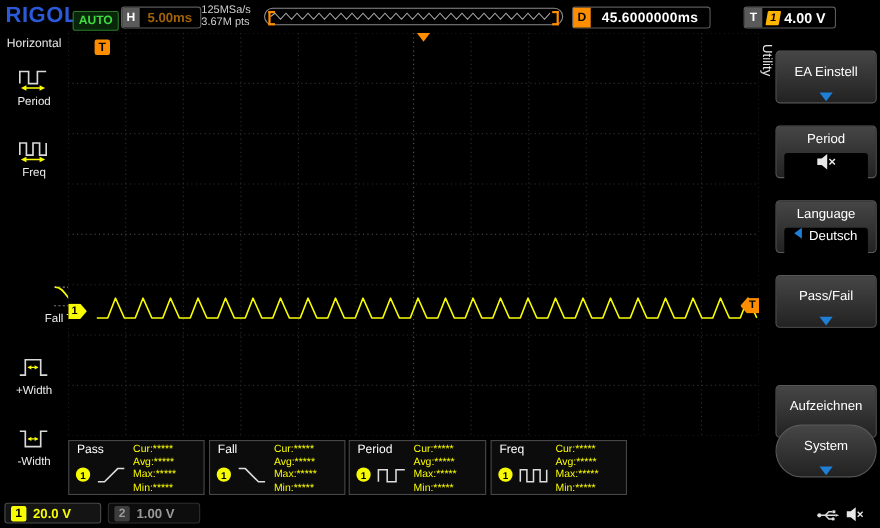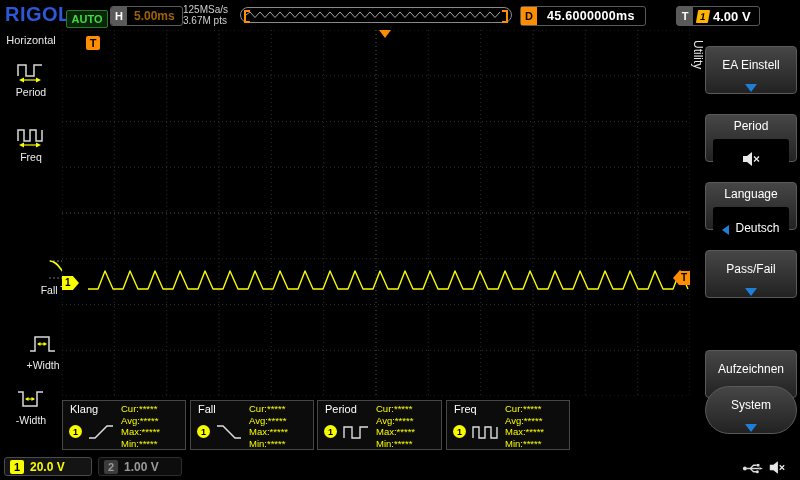--- a/index.html
+++ b/index.html
@@ -28,21 +28,21 @@
   #t-label{width:16px;align-self:stretch;background:#5a5a5a;color:#fff;font-weight:bold;font-size:11px;display:flex;align-items:center;justify-content:center;}
   #t-source{width:12px;height:13px;background:#ffb400;color:#000;font-weight:bold;font-size:10px;display:flex;align-items:center;justify-content:center;
             transform:skewX(-10deg);border-radius:1px;}
   #t-value{color:#fff;font-weight:bold;font-size:13px;}
 
   
   #sidebar-title{position:absolute;left:0;top:34px;width:62px;text-align:center;color:#e8e8e8;font-size:11px;}
   .sb-item{position:absolute;left:0;width:62px;height:62px;text-align:center;cursor:default;}
   .sb-item svg{display:block;margin:2px auto 0;}
   .sb-label{color:#ececec;font-size:10.5px;margin-top:2px;}
-  #sb0{top:56px;} #sb1{top:121px;} #sb2{top:188px;} #sb3{top:254px;padding-left:31px;} #sb4{top:329px;margin-left:12px;} #sb5{top:384px;}
+  #sb0{top:56px;} #sb1{top:121px;} #sb2{top:188px;} #sb3{top:254px;padding-left:31px;} #sb4{top:319px;} #sb5{top:384px;}
 
   
   #graticule{position:absolute;left:62px;top:30px;width:628px;height:366px;background:#000;}
   #grid-svg{position:absolute;left:0;top:0;}
   #trig-pos{position:absolute;left:24px;top:6px;width:14px;height:14px;background:#ff8d00;color:#000;font-size:11px;font-weight:bold;
             display:flex;align-items:center;justify-content:center;border-radius:2px;}
   #trig-arrow{position:absolute;left:317px;top:0;width:0;height:0;border-left:6px solid transparent;border-right:6px solid transparent;
               border-top:8px solid #ff8d00;}
   #ch1-tag{position:absolute;left:0;top:246px;width:17px;height:14px;background:#f8fc00;color:#000;font-size:10px;font-weight:bold;
            line-height:14px;padding-left:3px;box-sizing:border-box;clip-path:polygon(0 0,64% 0,100% 50%,64% 100%,0 100%);}
@@ -73,21 +73,21 @@
   
   #menu-title{position:absolute;left:691px;top:40px;color:#e8e8e8;font-size:12px;writing-mode:vertical-rl;}
   .menu-btn{position:absolute;left:705px;width:92px;height:48px;background:linear-gradient(#464646,#222);border:1px solid #5a5a5a;
             border-radius:4px;box-sizing:border-box;cursor:pointer;}
   #mb0{top:46px;} #mb1{top:114px;} #mb2{top:182px;} #mb3{top:250px;} #mb4{top:318px;margin-top:32px;} #mb5{top:386px;border-radius:29px;}
   .btn-label{position:absolute;left:0;right:0;top:11px;text-align:center;color:#fff;font-size:12px;}
   .btn-label-top{position:absolute;left:0;right:0;top:4px;text-align:center;color:#fff;font-size:12px;}
   .tri-down{position:absolute;left:50%;transform:translateX(-50%);top:37px;width:0;height:0;
             border-left:6px solid transparent;border-right:6px solid transparent;border-top:8px solid #1f7fd6;}
   .btn-box{position:absolute;left:7px;right:7px;top:24px;height:28px;background:#000;border-radius:3px;
-           display:flex;align-items:flex-end;justify-content:center;gap:6px;color:#fff;font-size:12px;}
+           display:flex;align-items:flex-start;justify-content:center;gap:6px;color:#fff;font-size:12px;}
   .tri-left{width:0;height:0;border-top:5px solid transparent;border-bottom:5px solid transparent;border-right:7px solid #1f7fd6;}
 </style>
 </head>
 <body>
 
 <div id="screen">
 
   <div id="brand">RIGOL</div>
   <div id="run-status">AUTO</div>
 
@@ -194,21 +194,21 @@
         <line x1="0" y1="366" x2="628" y2="366" stroke="#2e2e2e" stroke-width="1" stroke-dasharray="1,3"></line>
         <polyline points="26,259 36,259 43,241 51,259 61,259 68,241 76,259 86,259 93,241 101,259 111,259 118,241 126,259 136,259 143,241 151,259 161,259 168,241 176,259 186,259 193,241 201,259 211,259 218,241 226,259 236,259 243,241 251,259 261,259 268,241 276,259 286,259 293,241 301,259 311,259 318,241 326,259 336,259 343,241 351,259 361,259 368,241 376,259 386,259 393,241 401,259 411,259 418,241 426,259 436,259 443,241 451,259 461,259 468,241 476,259 486,259 493,241 501,259 511,259 518,241 526,259 536,259 543,241 551,259 561,259 568,241 576,259 586,259 593,241 601,259 611,259 618,241 626,259" fill="none" stroke="#f8fc00" stroke-width="1.4" stroke-linejoin="round"></polyline>
       </svg>
     <div id="trig-pos">T</div>
     <div id="trig-arrow"></div>
     <div id="ch1-tag">1</div>
     <div id="trig-tag">T</div>
   </div>
 
   <div class="meas-panel p0">
-    <div class="meas-name">Klang</div>
+    <div class="meas-name">Pass</div>
     <div class="meas-badge">1</div>
     <svg class="meas-icon" width="30" height="18" viewBox="0 0 28 18">
       <path d="M2 15 H8 L20 3 H26" stroke="#ddd" stroke-width="1.4" fill="none"></path>
     </svg>
     <div class="meas-vals">
       <div>Cur:*****</div>
       <div>Avg:*****</div>
       <div>Max:*****</div>
       <div>Min:*****</div>
     </div>

